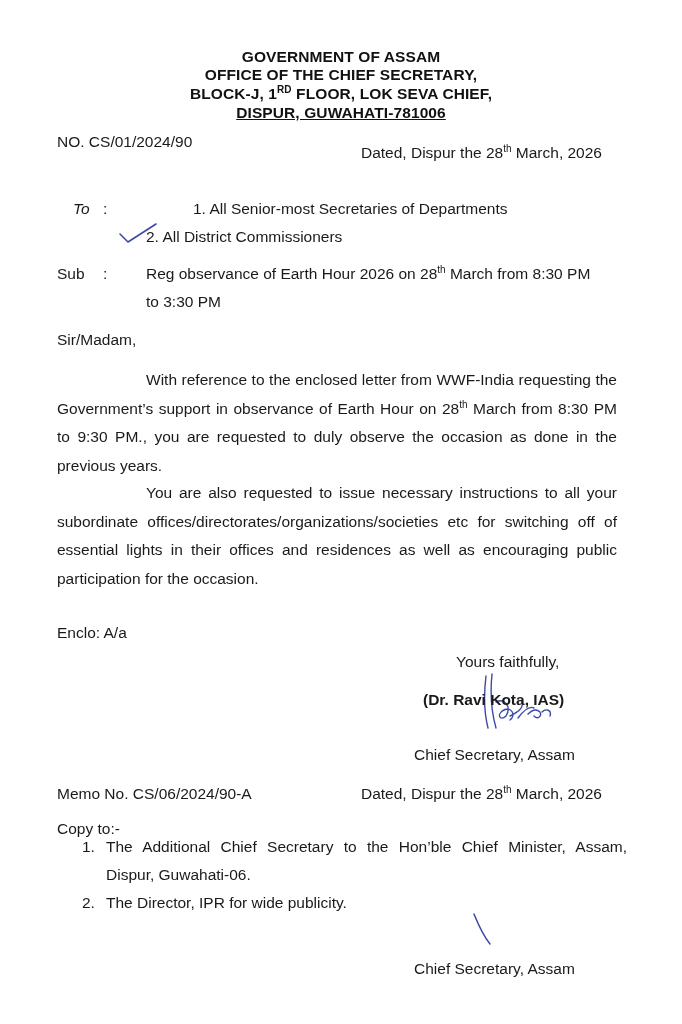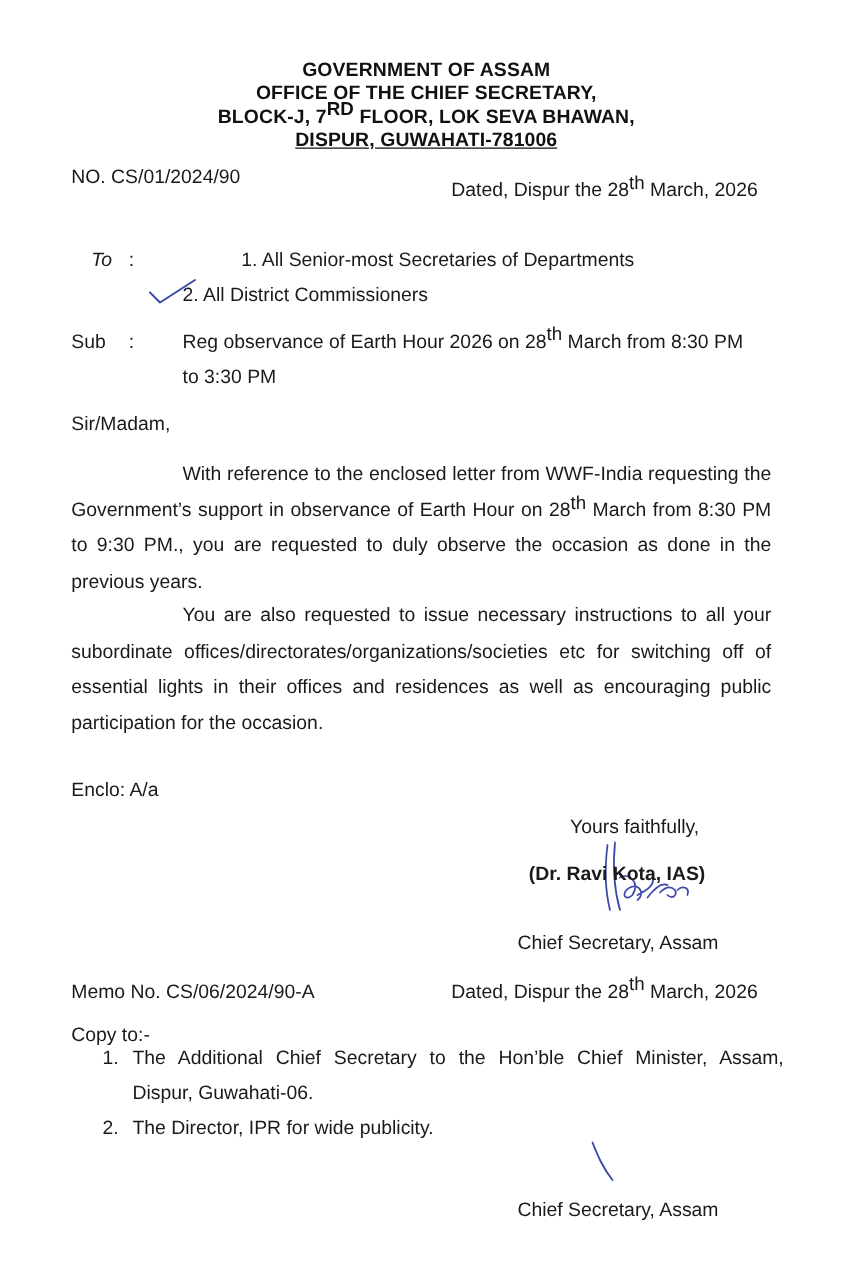--- a/index.html
+++ b/index.html
@@ -7,34 +7,34 @@
     width: 682px; height: 1024px; position: relative; overflow: hidden;
     font-family: "Liberation Sans", sans-serif; color: #1a1a1a;
     font-size: 15.5px;
   }
   .abs { position: absolute; white-space: nowrap; }
   .hdr {
     left: 0; width: 682px; text-align: center; font-weight: bold;
     font-size: 15.5px; letter-spacing: 0.1px; color: #111;
   }
   .hdr.u span.t { text-decoration: underline; }
-  sup { font-size: 15px; vertical-align: 6px; line-height: 0; }
+  sup { font-size: 10px; vertical-align: 6px; line-height: 0; }
   .para {
     position: absolute; left: 57px; width: 560px; text-align: justify;
     line-height: 28.5px; white-space: normal;
   }
   .para .indent { display: inline-block; width: 89px; }
   svg.ink-svg { position: absolute; overflow: visible; }
 </style>
 </head>
 <body>
 
 <div class="abs hdr" style="top:48px;">GOVERNMENT OF ASSAM</div>
 <div class="abs hdr" style="top:66px;">OFFICE OF THE CHIEF SECRETARY,</div>
-<div class="abs hdr" style="top:85px;"><span>BLOCK-J, 7</span><sup>RD</sup><span> FLOOR, LOK SEVA BHAWAN,</span></div>
+<div class="abs hdr" style="top:85px;"><span>BLOCK-J, 1</span><sup>RD</sup><span> FLOOR, LOK SEVA CHIEF,</span></div>
 <div class="abs hdr u" style="top:104px;"><span class="t">DISPUR, GUWAHATI-781006</span></div>
 
 <div class="abs" style="left:57px; top:133px;">NO. CS/01/2024/90</div>
 <div class="abs" style="left:361px; top:144px;"><span>Dated, Dispur the 28</span><sup>th</sup><span> March, 2026</span></div>
 
 <div class="abs" style="left:73px; top:200px;font-style:italic;">To</div>
 <div class="abs" style="left:103px; top:200px;">:</div>
 <div class="abs" style="left:146px; top:200px;margin-left:47px;">1. All Senior-most Secretaries of Departments</div>
 <div class="abs" style="left:146px; top:228px;">2. All District Commissioners</div>
 <svg class="ink-svg" style="left:118px; top:222px;" width="40" height="24">

